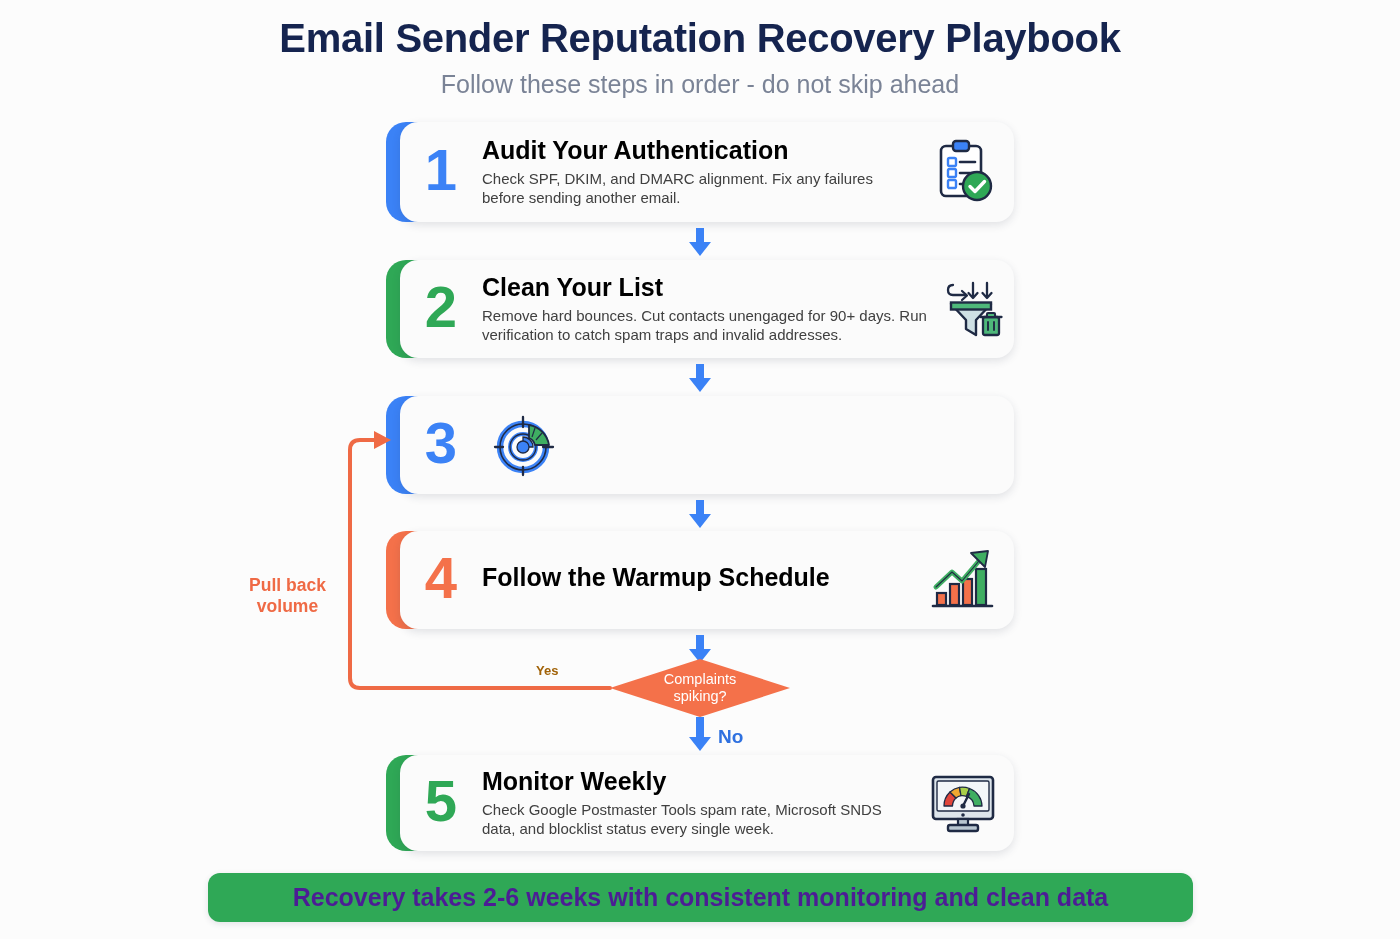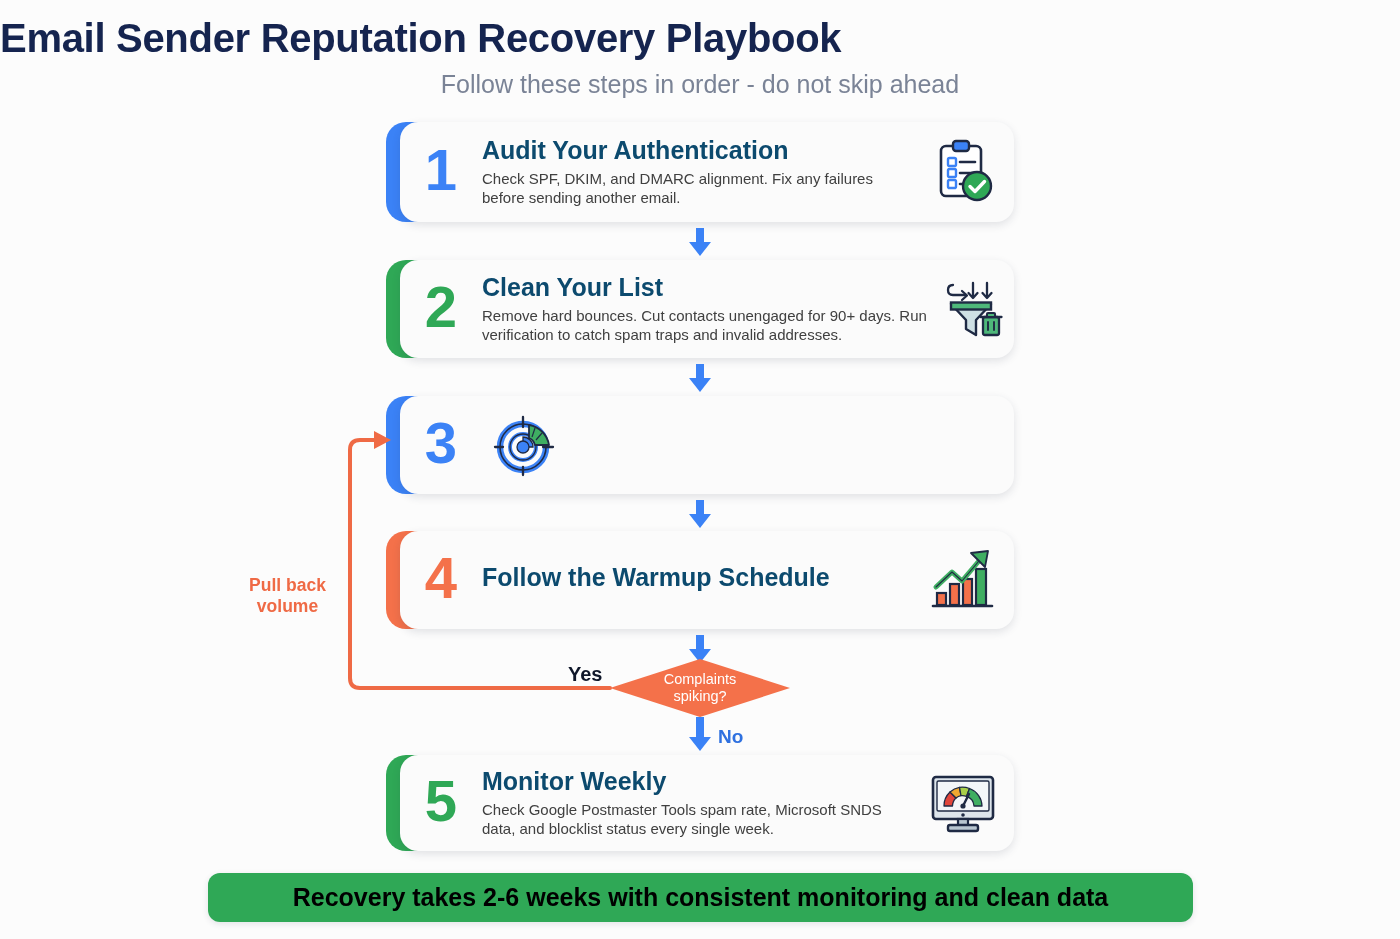--- a/index.html
+++ b/index.html
@@ -17,20 +17,21 @@
     width: 1400px;
     height: 939px;
     background: #fcfcfc;
   }
 
   
   .title {
     position: absolute;
     left: 0; top: 16px;
     width: 1400px;
+    text-align: center;
     font-size: 40px;
     font-weight: bold;
     color: #15244f;
     letter-spacing: -0.3px;
   }
   .subtitle {
     position: absolute;
     left: 0; top: 70px;
     width: 1400px;
     text-align: center;
@@ -70,21 +71,21 @@
     text-align: center;
     font-size: 58px;
     font-weight: bold;
     line-height: 1;
     padding-bottom: 4px;
   }
   .txt { flex: 1 1 auto; padding-right: 6px; }
   .step-title {
     font-size: 25px;
     font-weight: bold;
-    color: #0c4a6e;
+    color: #000000;
     line-height: 1.1;
     margin-bottom: 4px;
     white-space: nowrap;
   }
   .step-desc {
     font-size: 15px;
     color: #404040;
     line-height: 1.28;
   }
   .icon-wrap {
@@ -140,24 +141,24 @@
     justify-content: center;
     color: #ffffff;
     font-size: 14.5px;
     font-weight: normal;
     line-height: 1.18;
     text-align: center;
   }
 
   .yes-label {
     position: absolute;
-    left: 568px; top: 663px;
-    font-size: 20px;
-    font-weight: bold;
-    color: #0f172a;
+    left: 536px; top: 663px;
+    font-size: 13px;
+    font-weight: bold;
+    color: #a16207;
   }
   .no-label {
     position: absolute;
     left: 718px; top: 726px;
     font-size: 19px;
     font-weight: bold;
     color: #2f71e0;
   }
   .pullback-label {
     position: absolute;
@@ -176,21 +177,21 @@
   
   .footer {
     position: absolute;
     left: 208px; top: 873px;
     width: 985px; height: 49px;
     background: #2fa856;
     border-radius: 12px;
     display: flex;
     align-items: center;
     justify-content: center;
-    color: #000000;
+    color: #4c1d95;
     font-size: 25px;
     font-weight: bold;
     box-shadow: 0 2px 6px rgba(40,50,70,0.12);
   }
 </style>
 </head>
 <body>
 
 <div id="stage">
 

